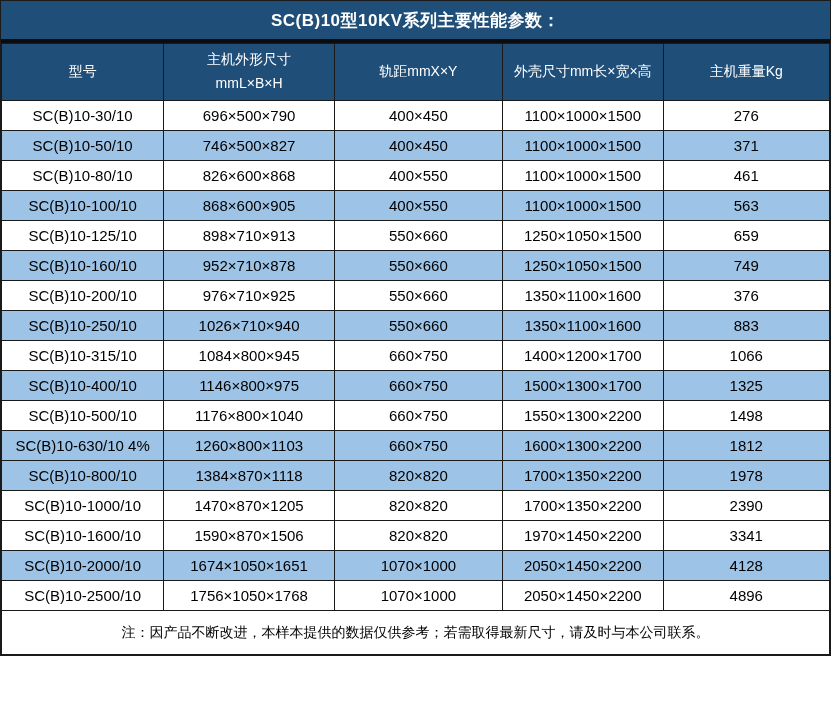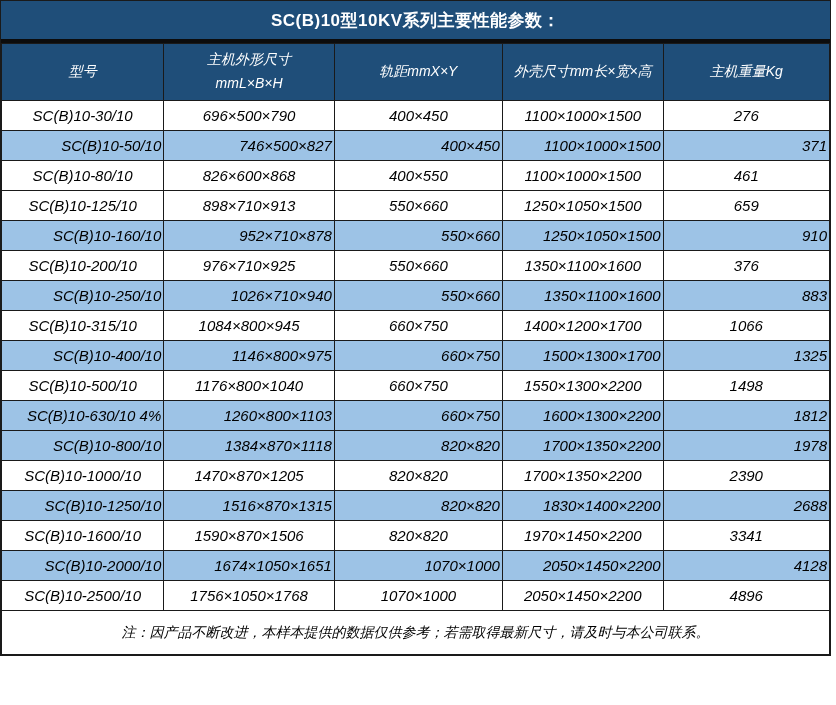--- a/index.html
+++ b/index.html
@@ -38,21 +38,20 @@
     justify-content: center;
     font-size: 17px;
     font-weight: bold;
     letter-spacing: 0.5px;
     border-bottom: 4px solid #0c0c0c;
   }
   table.spec {
     width: 100%;
     border-collapse: collapse;
     table-layout: fixed;
-    font-style: italic;
   }
   col.c1 { width: 19.6%; }
   col.c2 { width: 20.6%; }
   col.c3 { width: 20.3%; }
   col.c4 { width: 19.4%; }
   col.c5 { width: 20.1%; }
   th, td {
     border: 1px solid var(--border);
     text-align: center;
     vertical-align: middle;
@@ -68,21 +67,20 @@
     white-space: pre-line;
     line-height: 1.7;
   }
   tbody td {
     height: 30px;
     font-size: 15px;
     background: var(--row-bg);
   }
   tbody tr.striped td {
     background: var(--stripe-bg);
-    text-align: right;
   }
   tfoot td {
     height: 44px;
     font-size: 14px;
     background: #ffffff;
   }
 </style>
 </head>
 <body>
 
@@ -124,33 +122,40 @@
             <td>1100×1000×1500</td>
             <td>371</td>
           </tr>
           <tr>
             <td>SC(B)10-80/10</td>
             <td>826×600×868</td>
             <td>400×550</td>
             <td>1100×1000×1500</td>
             <td>461</td>
           </tr>
+          <tr class="striped">
+            <td>SC(B)10-100/10</td>
+            <td>868×600×905</td>
+            <td>400×550</td>
+            <td>1100×1000×1500</td>
+            <td>563</td>
+          </tr>
           <tr>
             <td>SC(B)10-125/10</td>
             <td>898×710×913</td>
             <td>550×660</td>
             <td>1250×1050×1500</td>
             <td>659</td>
           </tr>
           <tr class="striped">
             <td>SC(B)10-160/10</td>
             <td>952×710×878</td>
             <td>550×660</td>
             <td>1250×1050×1500</td>
-            <td>910</td>
+            <td>749</td>
           </tr>
           <tr>
             <td>SC(B)10-200/10</td>
             <td>976×710×925</td>
             <td>550×660</td>
             <td>1350×1100×1600</td>
             <td>376</td>
           </tr>
           <tr class="striped">
             <td>SC(B)10-250/10</td>
@@ -193,27 +198,20 @@
             <td>820×820</td>
             <td>1700×1350×2200</td>
             <td>1978</td>
           </tr>
           <tr>
             <td>SC(B)10-1000/10</td>
             <td>1470×870×1205</td>
             <td>820×820</td>
             <td>1700×1350×2200</td>
             <td>2390</td>
-          </tr>
-          <tr class="striped">
-            <td>SC(B)10-1250/10</td>
-            <td>1516×870×1315</td>
-            <td>820×820</td>
-            <td>1830×1400×2200</td>
-            <td>2688</td>
           </tr>
           <tr>
             <td>SC(B)10-1600/10</td>
             <td>1590×870×1506</td>
             <td>820×820</td>
             <td>1970×1450×2200</td>
             <td>3341</td>
           </tr>
           <tr class="striped">
             <td>SC(B)10-2000/10</td>

